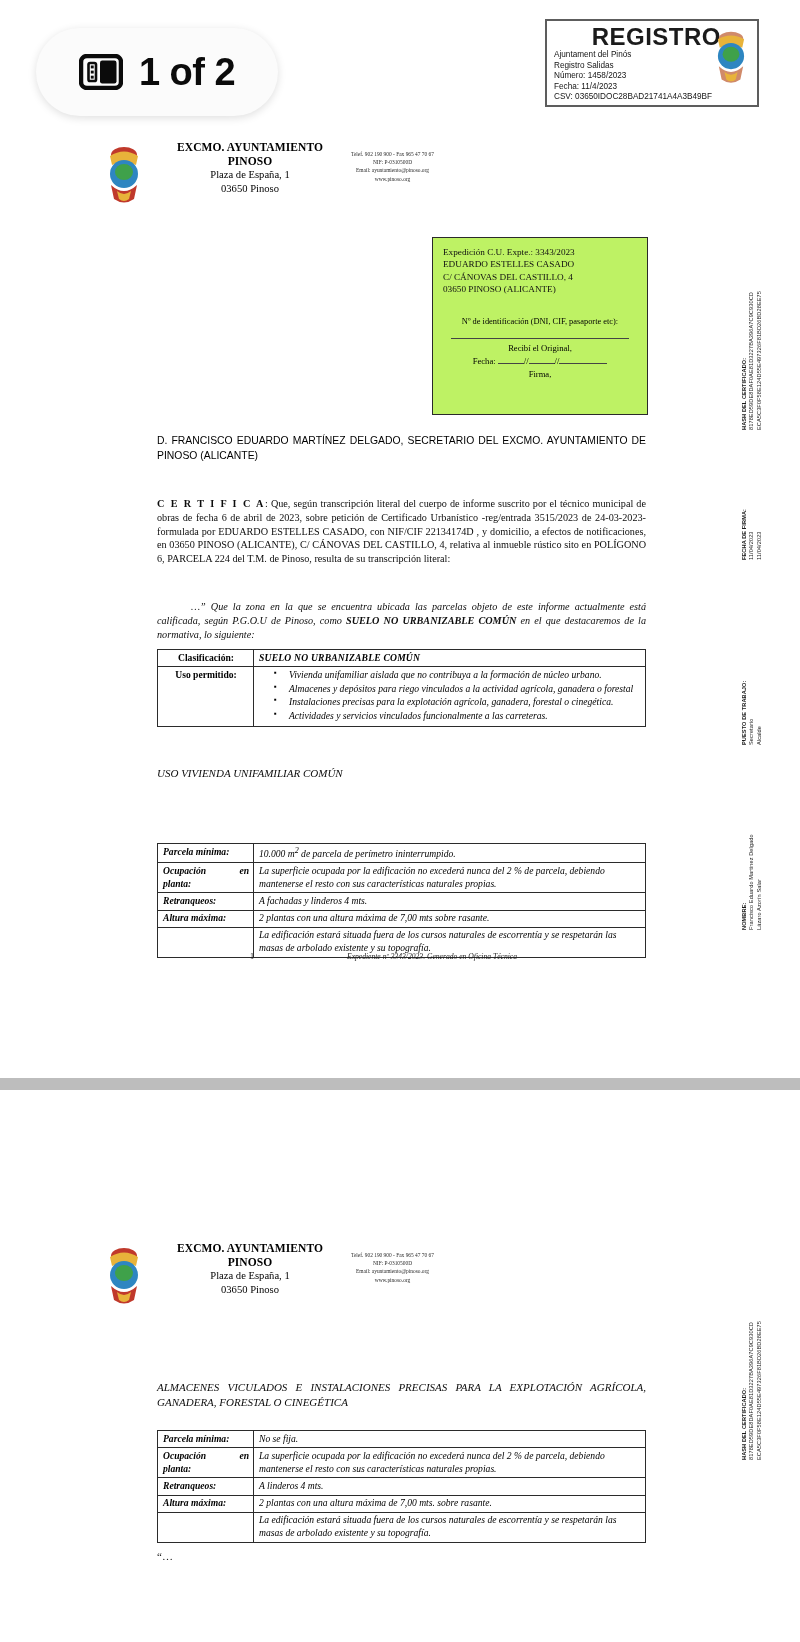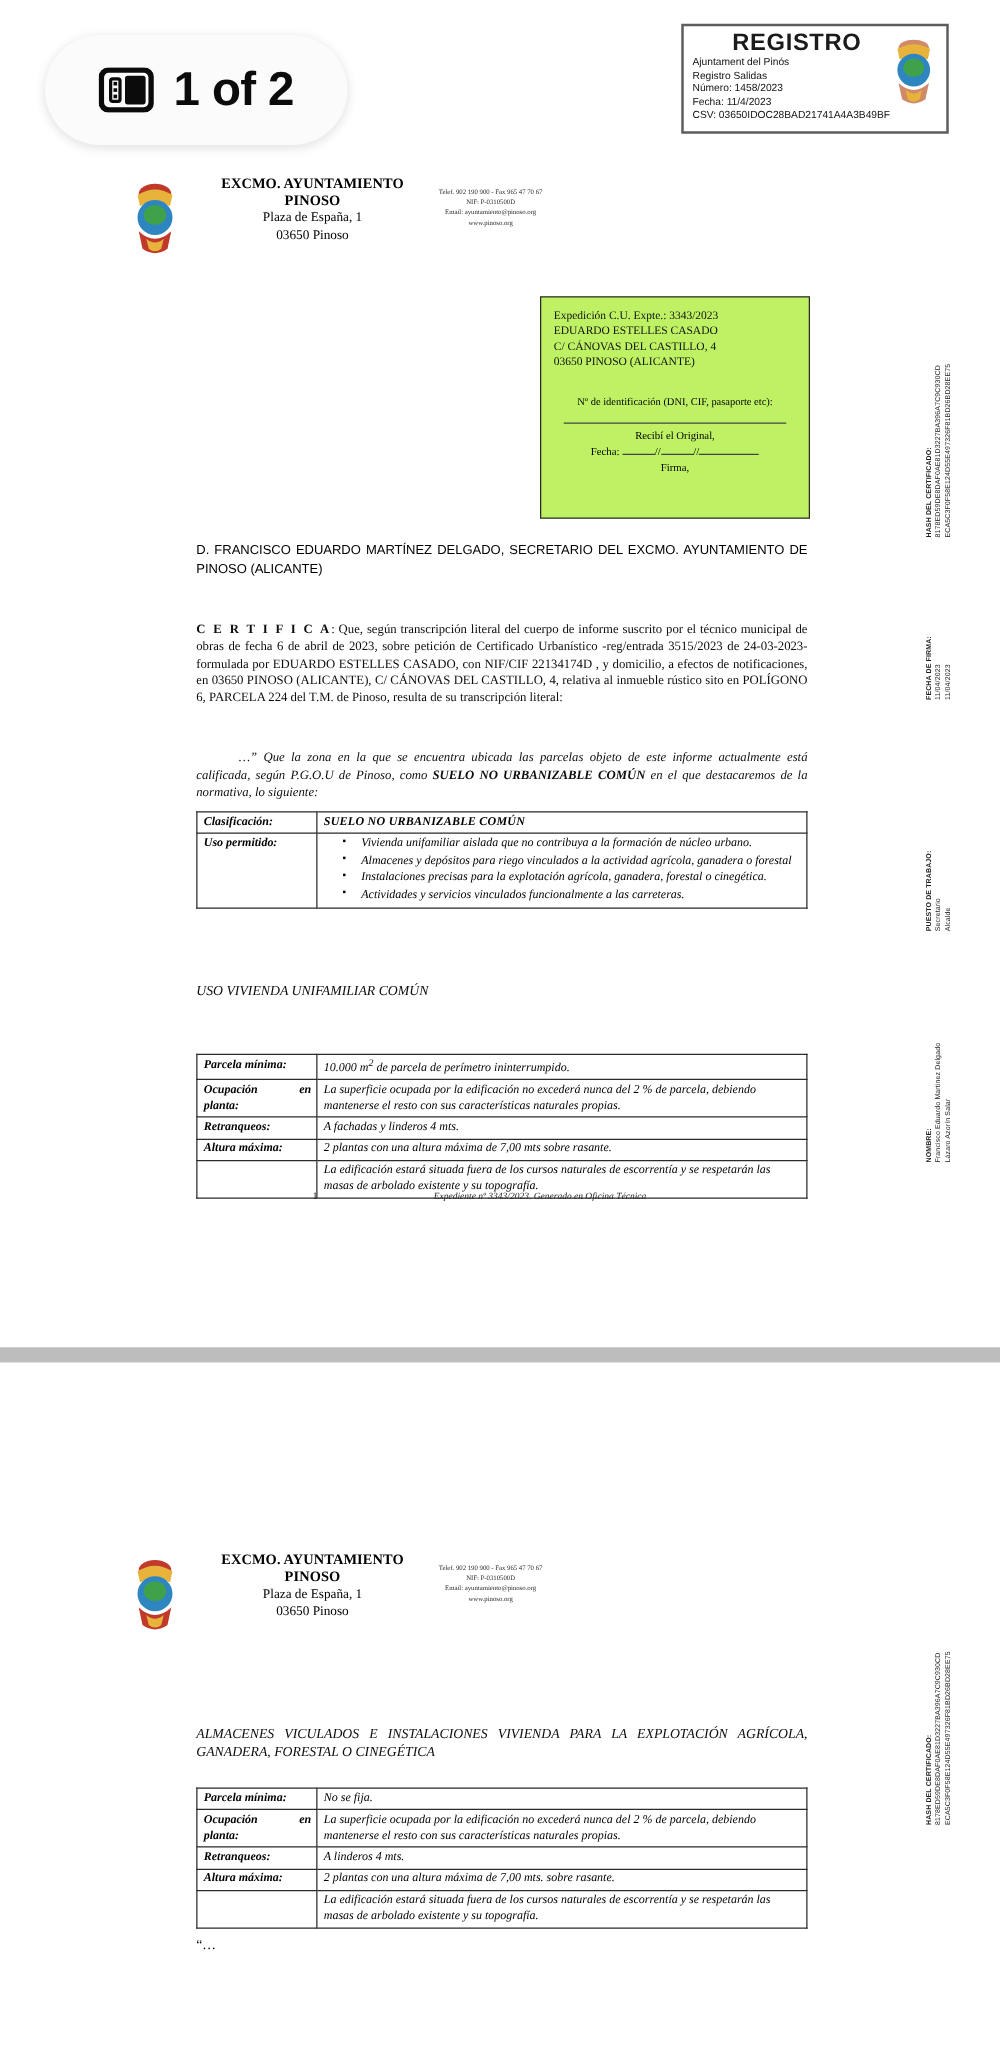--- a/index.html
+++ b/index.html
@@ -57,23 +57,23 @@
     position: absolute;
     left: 545px; top: 19px;
     width: 214px; height: 88px;
     border: 2px solid #5d5d5d;
     background: #ffffff;
     padding: 3px 6px 2px 7px;
     z-index: 30;
     font-family: "Liberation Sans", sans-serif;
   }
   #registro .reg-title {
-    text-align: center;
+    text-align: right;
     font-weight: 700;
-    font-size: 19px;
+    font-size: 24px;
     letter-spacing: 0.5px;
     color: #1b1b1b;
     line-height: 1.0;
     margin: 1px 30px 1px 0;
   }
   #registro .reg-lines {
     font-size: 8.2px;
     line-height: 1.28;
     color: #141414;
     margin-top: 1px;
@@ -165,21 +165,21 @@
     width: 489px;
     table-layout: fixed;
   }
   table.doc td {
     border: 0.9px solid #2b2b2b;
     padding: 1.5px 4px 2px 5px;
     vertical-align: top;
     font-size: 9.6px;
     line-height: 1.33;
   }
-  td.lbl { font-weight: 700; font-style: italic; width: 96px; }
+  td.lbl { font-weight: 700; width: 96px; text-align: center; }
   td.lbl2 { font-weight: 700; font-style: italic; width: 96px; }
   td.val { font-style: italic; }
   td.val-big {
     font-style: italic; font-weight: 700;
     font-size: 14.5px; letter-spacing: 0.2px;
     padding-left: 14px;
   }
   ul.uses { margin: 0; padding: 0 0 0 30px; list-style: none; }
   ul.uses li {
     position: relative;
@@ -297,21 +297,21 @@
               <li>Almacenes y depósitos para riego vinculados a la actividad agrícola, ganadera o forestal</li>
               <li>Instalaciones precisas para la explotación agrícola, ganadera, forestal o cinegética.</li>
               <li>Actividades y servicios vinculados funcionalmente a las carreteras.</li>
             </ul>
           </td>
         </tr>
       </tbody>
         </table>
     </div>
 
-    <div class="body-col" style="top:786px;">
+    <div class="body-col" style="top:766px;">
       <p class="bt ital" style="font-size:11px;">USO VIVIENDA UNIFAMILIAR COMÚN</p>
     </div>
 
     <div class="body-col" style="top:843px;">
       <table class="doc">
         <tbody>
             <tr>
           <td class="lbl2">Parcela mínima:</td>
           <td class="val"><span>10.000 m</span><sup>2</sup><span> de parcela de perímetro ininterrumpido.</span></td>
         </tr>
@@ -388,21 +388,21 @@
       </div>
       <div class="lh-contact" style="left:305px; top:161px;">
         <div>Telef. 902 190 900 - Fax 965 47 70 67</div>
         <div>NIF: P-0310500D</div>
         <div>Email: ayuntamiento@pinoso.org</div>
         <div>www.pinoso.org</div>
       </div>
     </div>
 
     <div class="body-col" style="top:290px;">
-      <p class="bt ital" style="font-size:11px; line-height:1.4;">ALMACENES  VICULADOS  E  INSTALACIONES  VIVIENDA  PARA  LA EXPLOTACIÓN AGRÍCOLA, GANADERA, FORESTAL O CINEGÉTICA</p>
+      <p class="bt ital" style="font-size:11px; line-height:1.4;">ALMACENES  VICULADOS  E  INSTALACIONES  PRECISAS  PARA  LA EXPLOTACIÓN AGRÍCOLA, GANADERA, FORESTAL O CINEGÉTICA</p>
     </div>
 
     <div class="body-col" style="top:340px;">
       <table class="doc">
         <tbody>
             <tr>
           <td class="lbl2">Parcela mínima:</td>
           <td class="val">No se fija.</td>
         </tr>
         <tr>

